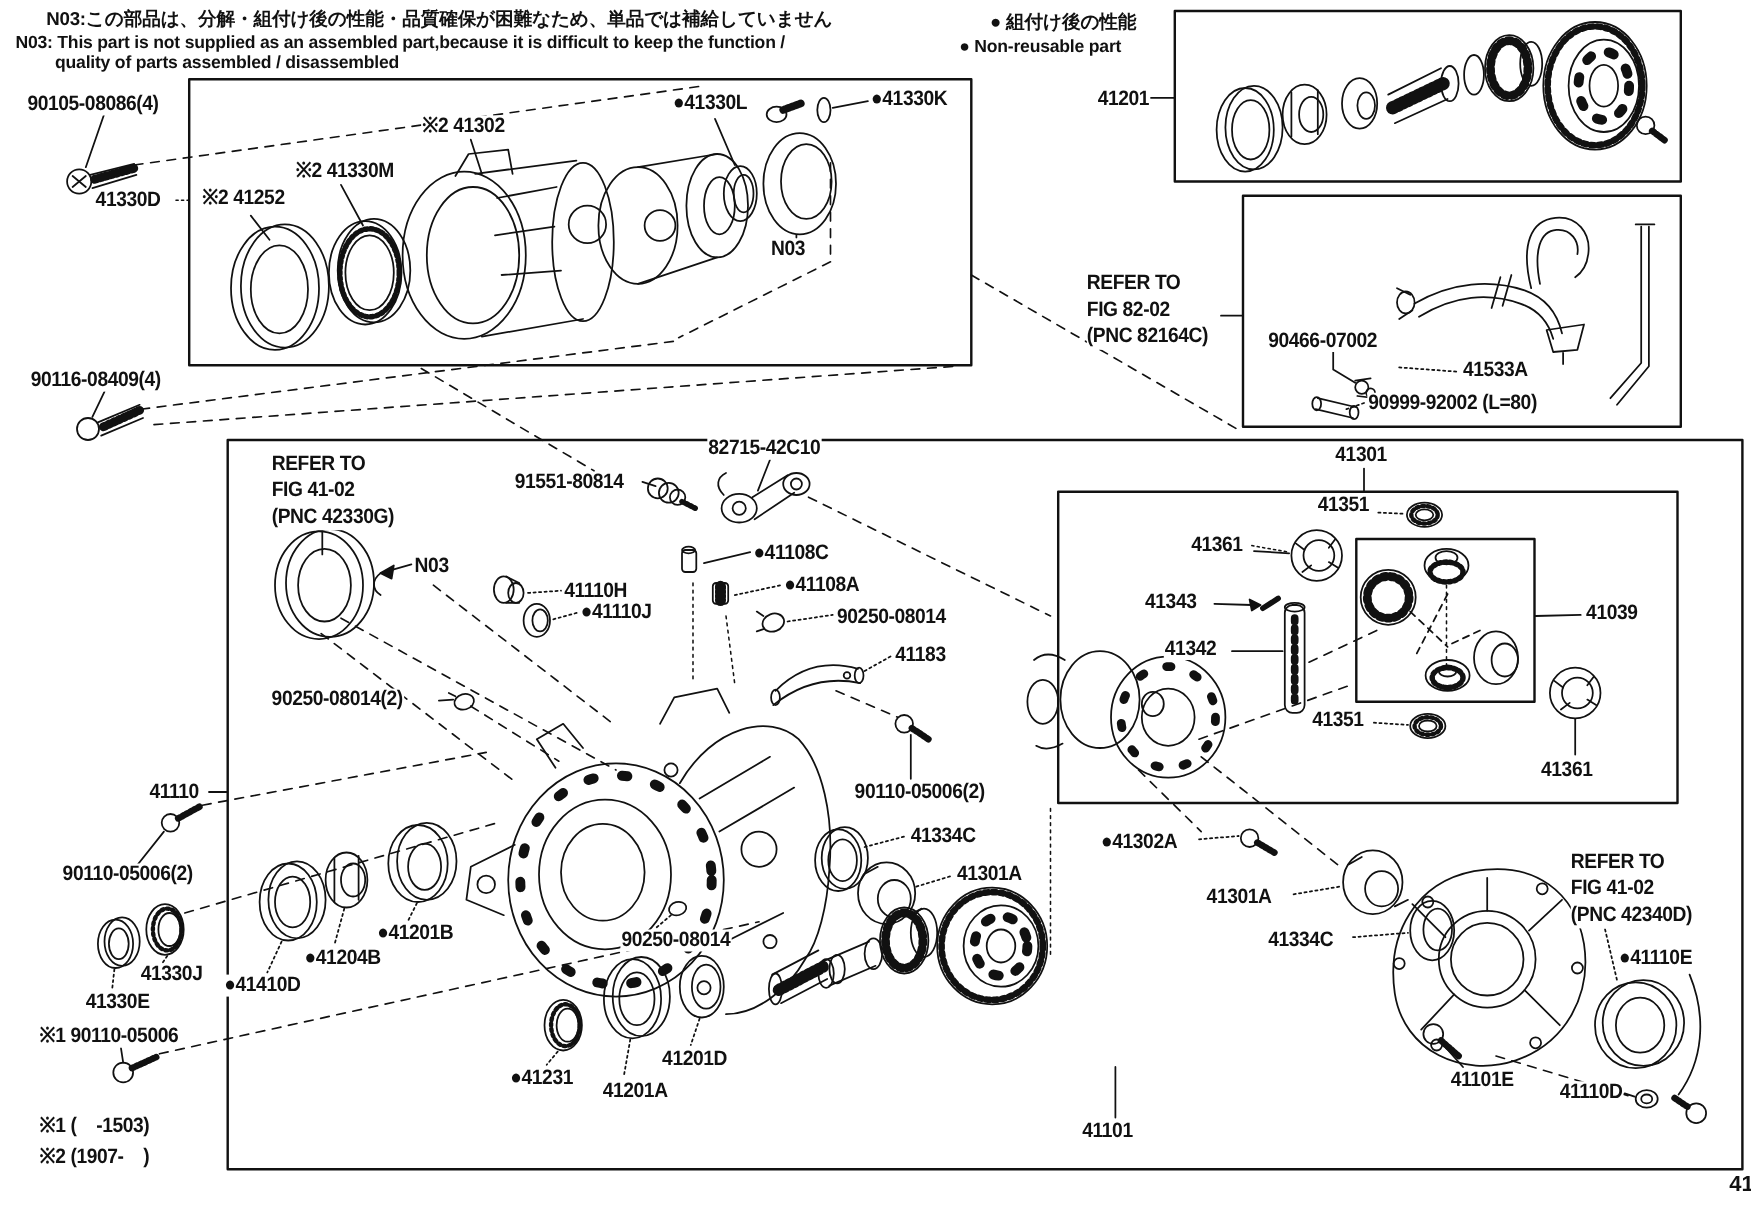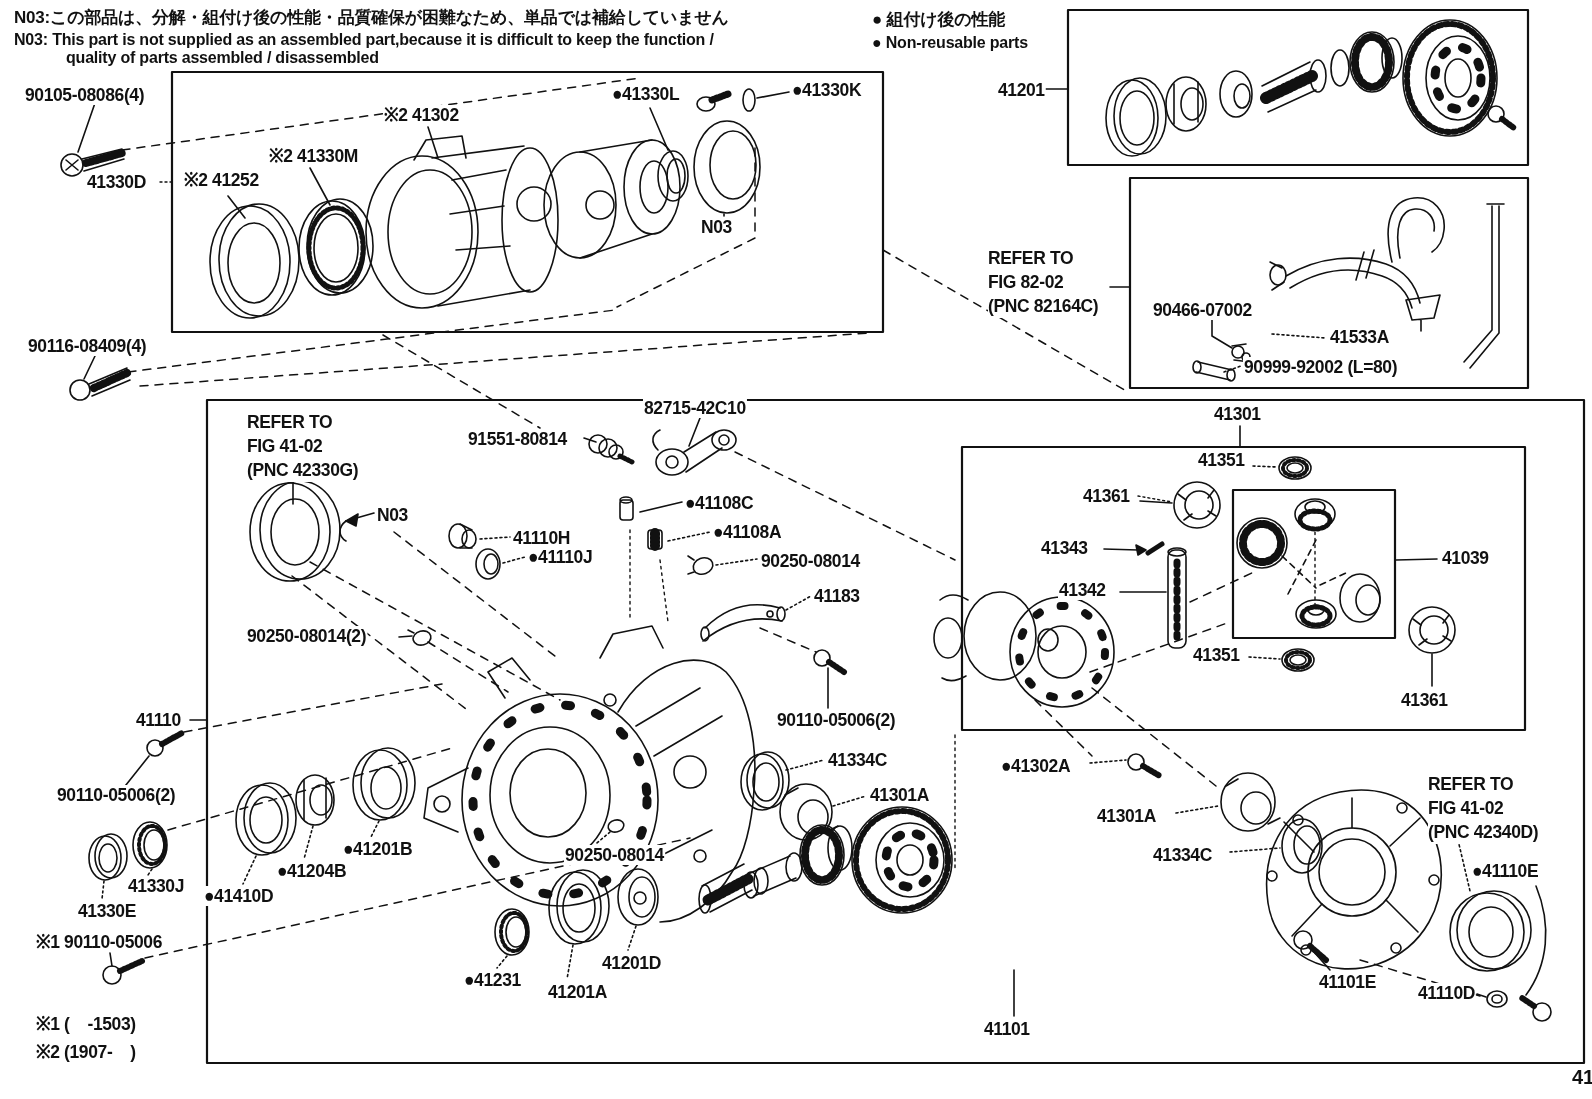--- a/index.html
+++ b/index.html
@@ -1,21 +1,21 @@
 <!DOCTYPE html>
 <html><head>
 <meta charset="utf-8">
 <style>
   html,body{margin:0;padding:0;}
   body{width:1592px;height:1099px;background:#fff;position:relative;overflow:hidden;
        font-family:"Liberation Sans",sans-serif;color:#111;}
   .lbl{position:absolute;font-weight:700;font-size:19px;line-height:20px;letter-spacing:-0.4px;
        white-space:pre;background:#fff;padding:0 1px;transform:scaleX(.92);transform-origin:left top;}
   .note{position:absolute;font-weight:700;white-space:pre;letter-spacing:-0.2px;}
-  .jp{font-size:17px;}
+  .jp{font-size:17px;margin-left:28px;}
   .en{font-size:16px;}
   .ref{position:absolute;font-weight:700;font-size:19px;line-height:24px;letter-spacing:-0.4px;
        white-space:pre;background:#fff;transform:scaleX(.92);transform-origin:left top;}
   .code{position:absolute;font-weight:700;font-size:20px;letter-spacing:0;}
   svg{position:absolute;left:0;top:0;}
 </style>
 </head>
 <body>
 
 <svg width="1592" height="1099" viewBox="0 0 1592 1099">
@@ -473,24 +473,24 @@
 
   <g stroke-dasharray="2 3" stroke-width="1.4">
     <line x1="160" y1="182" x2="172" y2="182"></line>
     <line x1="1138" y1="496" x2="1172" y2="502"></line>
   </g>
 </g>
 </svg>
 
 <div class="note jp" style="left:14px;top:6px">N03:この部品は、分解・組付け後の性能・品質確保が困難なため、単品では補給していません</div>
 <div class="note en" style="left:14px;top:31px">N03: This part is not supplied as an assembled part,because it is difficult to keep the function /</div>
-<div class="note en" style="left:66px;top:49px">quality of parts assembled / disassembled</div>
+<div class="note en" style="left:50px;top:49px">quality of parts assembled / disassembled</div>
 
 <div class="note jp" style="left:872px;top:8px">● 組付け後の性能</div>
-<div class="note en" style="left:872px;top:34px">● Non-reusable parts</div>
+<div class="note en" style="left:872px;top:34px">● Non-reusable part</div>
 
 <div class="ref" style="left:988px;top:246px"><span>REFER TO</span><br><span>FIG 82-02</span><br><span>(PNC 82164C)</span></div>
 <div class="ref" style="left:247px;top:410px"><span>REFER TO</span><br><span>FIG 41-02</span><br><span>(PNC 42330G)</span></div>
 <div class="ref" style="left:1428px;top:772px"><span>REFER TO</span><br><span>FIG 41-02</span><br><span>(PNC 42340D)</span></div>
 
 <div class="lbl" style="left:24px;top:85px">90105-08086(4)</div>
 <div class="lbl" style="left:86px;top:172px">41330D</div>
 <div class="lbl" style="left:183px;top:170px">※2 41252</div>
 <div class="lbl" style="left:268px;top:146px">※2 41330M</div>
 <div class="lbl" style="left:383px;top:105px">※2 41302</div>

